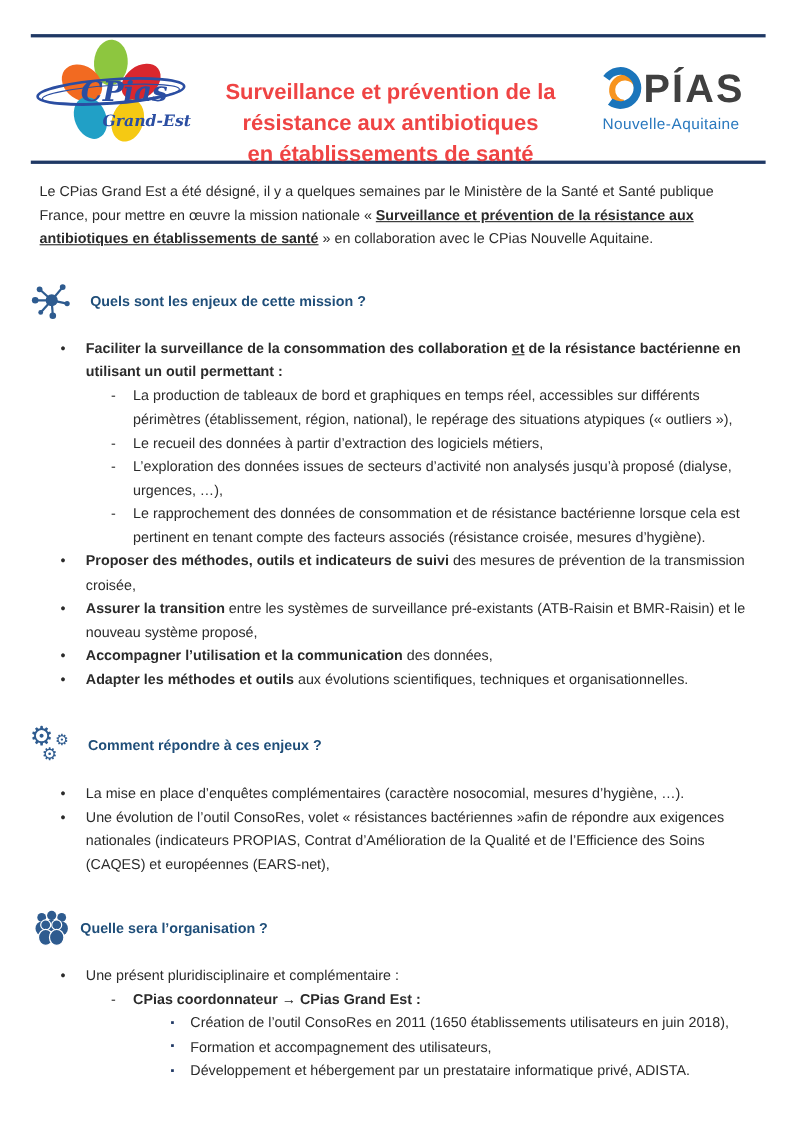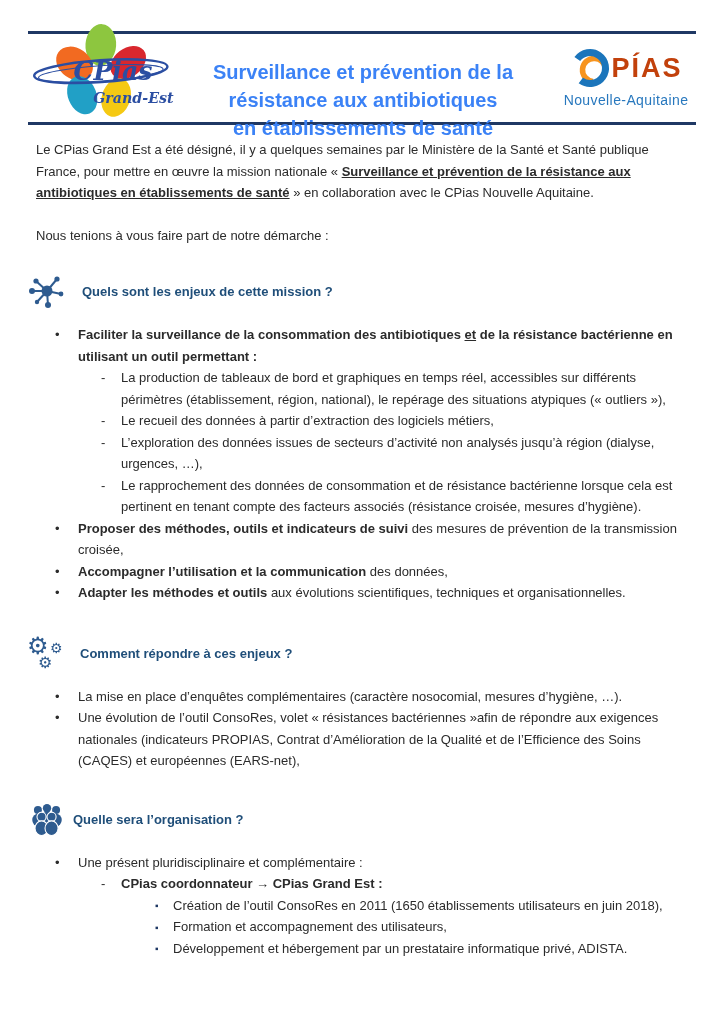--- a/index.html
+++ b/index.html
@@ -7,27 +7,27 @@
   .page {
     position:relative; width:724px; height:1024px; margin:0 auto;
     background:#ffffff; overflow:hidden;
     font-family:"Liberation Sans", sans-serif;
     color:#2b2b2b; font-size:13px; line-height:21.5px;
   }
   .rule { height:3px; background:#1F3864; margin:0 28px; }
   .rule-top { margin-top:31px; }
 
   
-  .header { display:flex; align-items:center; height:88px; padding:4px 22px 4px 30px; }
+  .header { display:flex; align-items:center; height:112px; padding:4px 38px 4px 30px; }
   .logo-ge { width:146px; flex-shrink:0; }
   .doc-title { flex:1; text-align:center; font-size:20px; font-weight:bold;
-               color:#3b82f6; line-height:28px; padding:0 4px;margin-top:43px; }
+               color:#ef4444; line-height:28px; padding:0 4px;margin-top:43px; }
   .logo-na { width:152px; flex-shrink:0; text-align:center; }
   .na-row { display:flex; align-items:center; justify-content:center; }
-  .na-pias { font-size:27px; font-weight:bold; color:#c2410c; letter-spacing:2px; margin-left:-4px; }
+  .na-pias { font-size:36px; font-weight:bold; color:#404040; letter-spacing:2px; margin-left:-4px; }
   .na-region { font-size:14px; color:#2878BE; letter-spacing:0.4px; margin-top:-2px; }
 
   
   .intro { margin:14px 30px 0 36px; }
   .bu { font-weight:bold; text-decoration:underline; }
   .demarche { margin:21px 30px 0 36px; }
 
   
   .sec-head { display:flex; align-items:center; gap:15px; margin:24px 0 12px 27px; }
   .sec-head h2 { margin:0; font-size:13px; font-weight:bold; color:#1F4E79; line-height:26px; }
@@ -85,21 +85,20 @@
       </div>
       <div class="na-region">Nouvelle-Aquitaine</div>
     </div>
 
   </div>
 
   <div class="rule"></div>
 
   <p class="intro"><span>Le CPias Grand Est a été désigné, il y a quelques semaines par le Ministère de la Santé et Santé publique France, pour mettre en œuvre la mission nationale « </span><span class="bu">Surveillance et prévention de la résistance aux antibiotiques en établissements de santé</span><span> » en collaboration avec le CPias Nouvelle Aquitaine.</span></p>
 
-  <p class="demarche">Nous tenions à vous faire part de notre démarche :</p>
 
   <div class="sec-head" style="margin-top:26px;">
     <svg class="sec-icon" viewBox="0 0 40 40">
       <g stroke="#2E5B8F" stroke-width="2">
         <line x1="20" y1="19" x2="30" y2="7"></line>
           <line x1="20" y1="19" x2="9" y2="9"></line>
         <line x1="20" y1="19" x2="5" y2="19"></line>
           <line x1="20" y1="19" x2="10" y2="30"></line>
         <line x1="20" y1="19" x2="21" y2="33"></line>
           <line x1="20" y1="19" x2="34" y2="22"></line>
@@ -108,26 +107,27 @@
       <circle cx="30" cy="7" r="2.6" fill="#2E5B8F"></circle>
         <circle cx="9" cy="9" r="2.6" fill="#2E5B8F"></circle>
       <circle cx="5" cy="19" r="3" fill="#2E5B8F"></circle>
         <circle cx="10" cy="30" r="2.2" fill="#2E5B8F"></circle>
       <circle cx="21" cy="33" r="3" fill="#2E5B8F"></circle>
         <circle cx="34" cy="22" r="2.4" fill="#2E5B8F"></circle>
     </svg>
     <h2>Quels sont les enjeux de cette mission ?</h2>
   </div>
 
-  <div class="li1"><b>Faciliter la surveillance de la consommation des antibiotiques </b><b class="u">et</b><b> de la résistance bactérienne en utilisant un outil permettant :</b></div>
+  <div class="li1"><b>Faciliter la surveillance de la consommation des collaboration </b><b class="u">et</b><b> de la résistance bactérienne en utilisant un outil permettant :</b></div>
   <div class="li2">La production de tableaux de bord et graphiques en temps réel, accessibles sur différents périmètres (établissement, région, national), le repérage des situations atypiques (« outliers »),</div>
   <div class="li2">Le recueil des données à partir d’extraction des logiciels métiers,</div>
-  <div class="li2">L’exploration des données issues de secteurs d’activité non analysés jusqu’à région (dialyse, urgences, …),</div>
+  <div class="li2">L’exploration des données issues de secteurs d’activité non analysés jusqu’à proposé (dialyse, urgences, …),</div>
   <div class="li2">Le rapprochement des données de consommation et de résistance bactérienne lorsque cela est pertinent en tenant compte des facteurs associés (résistance croisée, mesures d’hygiène).</div>
   <div class="li1"><b>Proposer des méthodes, outils et indicateurs de suivi</b><span> des mesures de prévention de la transmission croisée,</span></div>
+  <div class="li1"><b>Assurer la transition</b><span> entre les systèmes de surveillance pré-existants (ATB-Raisin et BMR-Raisin) et le nouveau système proposé,</span></div>
   <div class="li1"><b>Accompagner l’utilisation et la communication</b><span> des données,</span></div>
   <div class="li1"><b>Adapter les méthodes et outils</b><span> aux évolutions scientifiques, techniques et organisationnelles.</span></div>
 
   <div class="sec-head" style="margin-top:30px; gap:13px;">
     <span class="sec-icon">
       <span class="gear g1">⚙</span>
       <span class="gear g2">⚙</span>
       <span class="gear g3">⚙</span>
     </span>
     <h2>Comment répondre à ces enjeux ?</h2>

